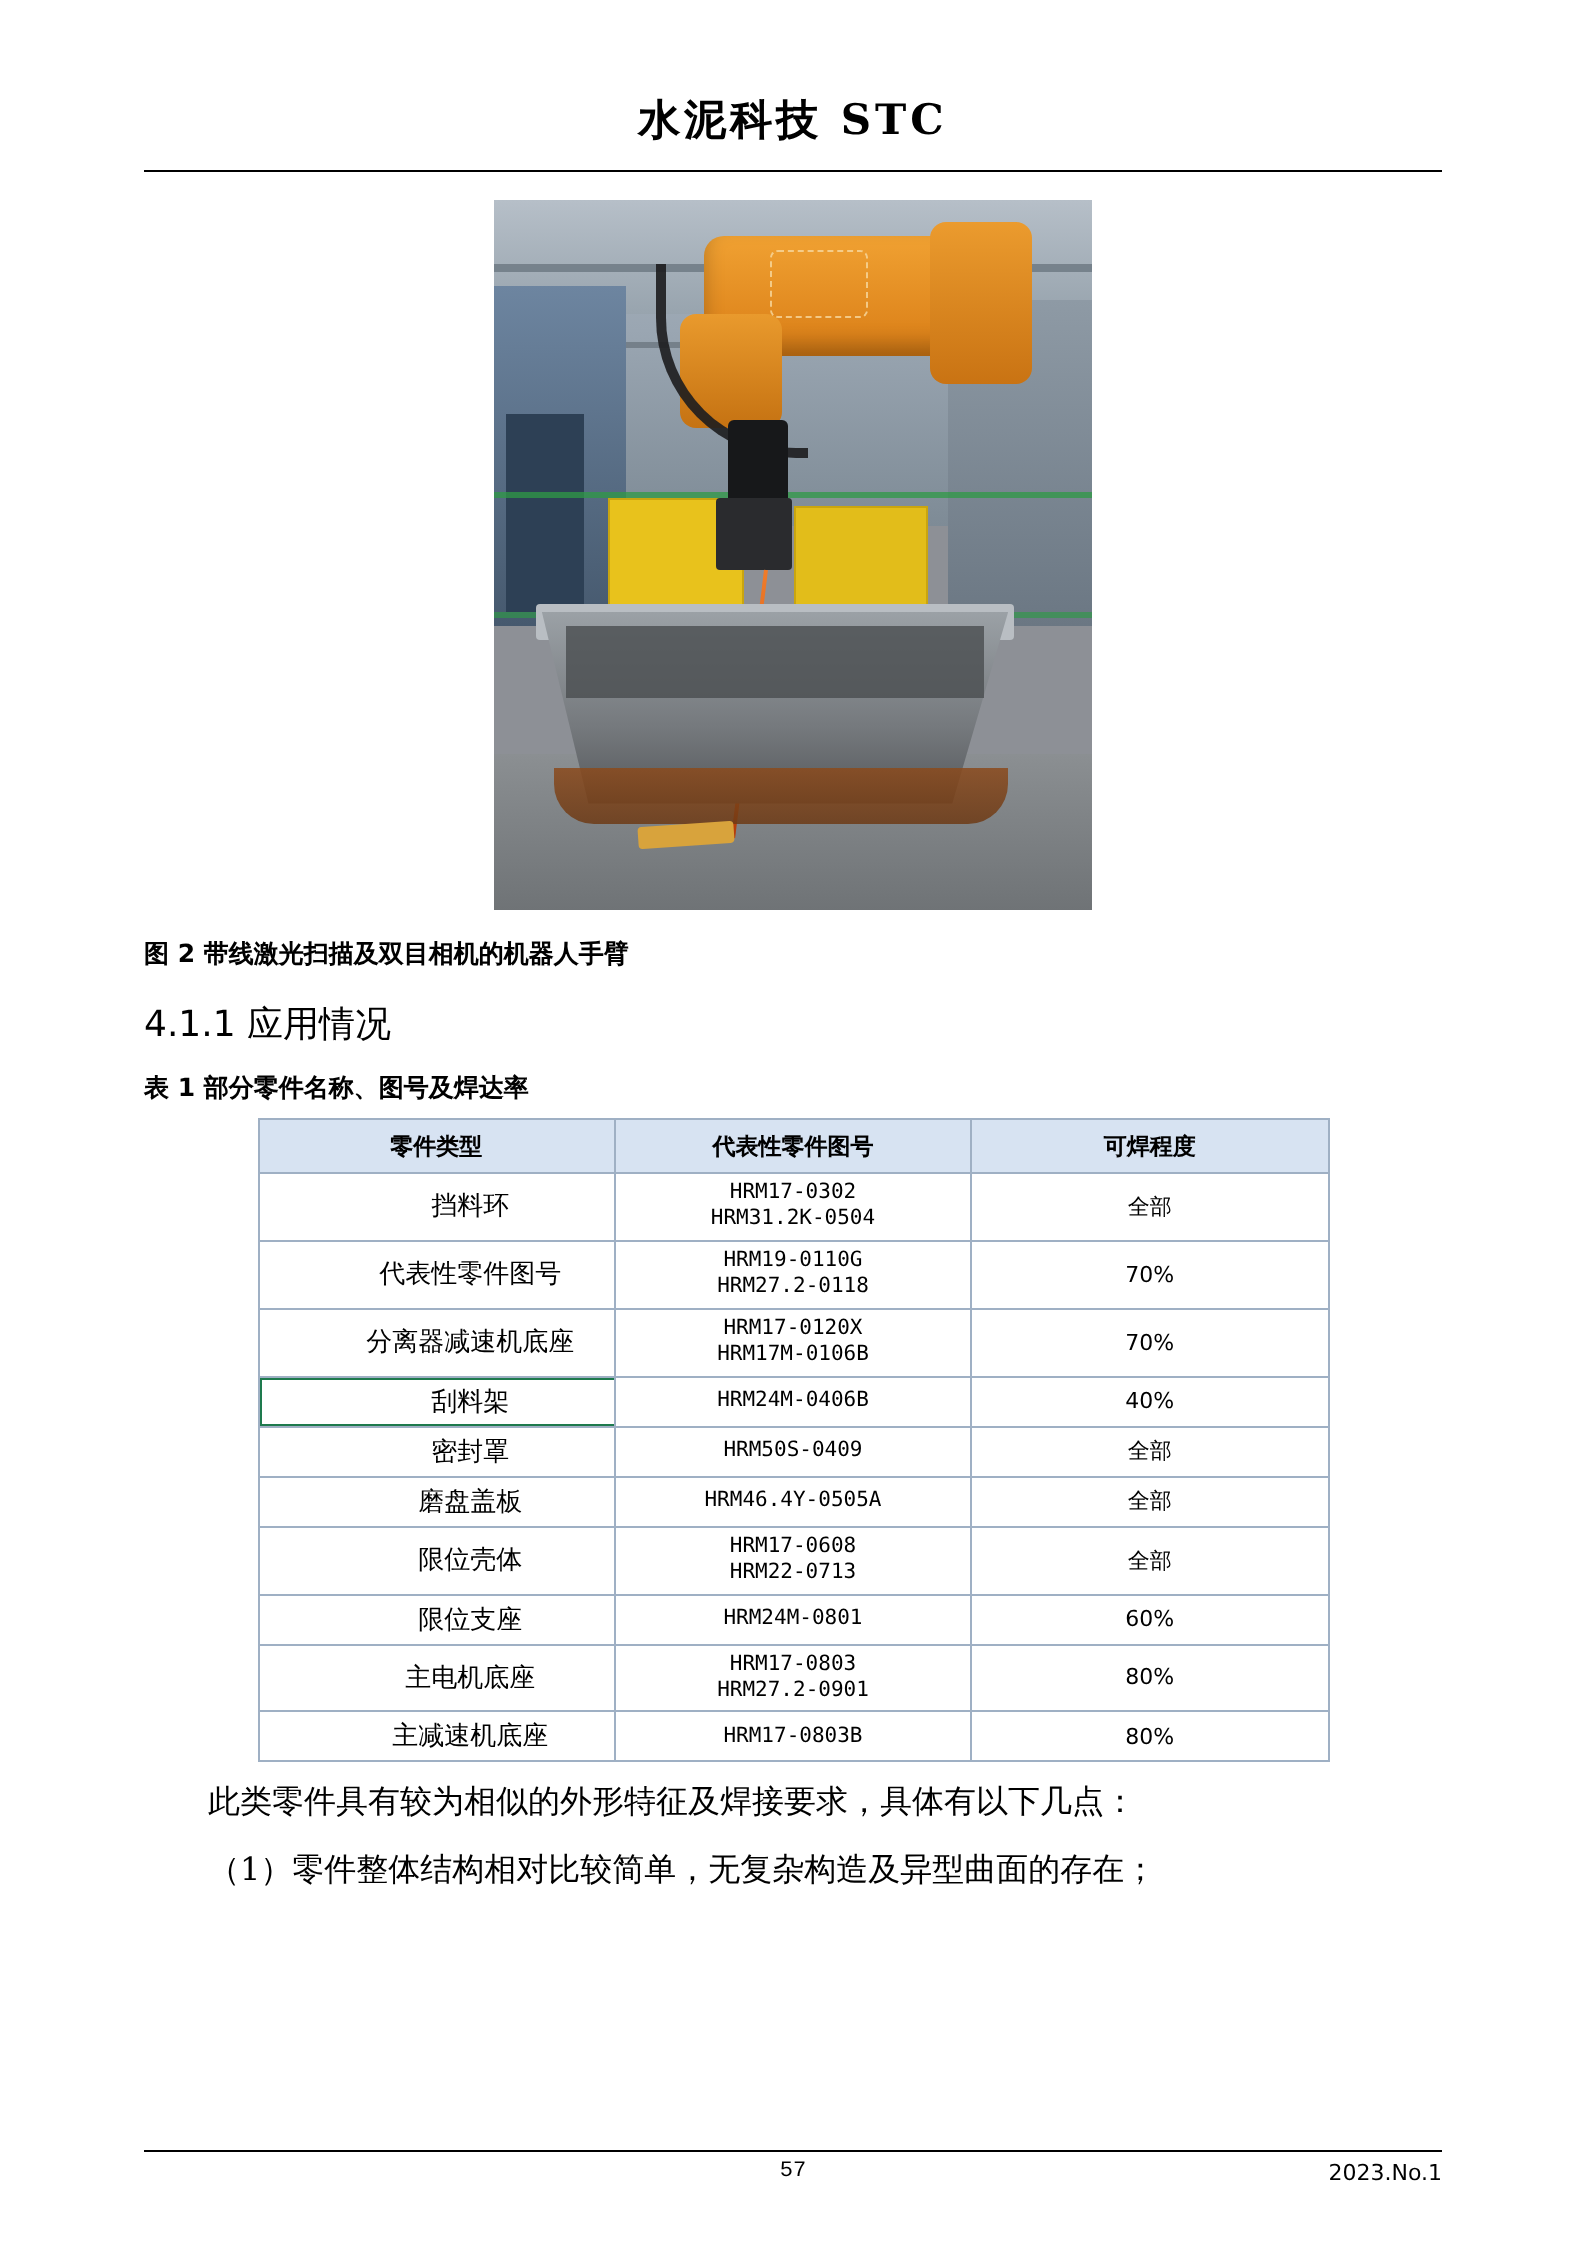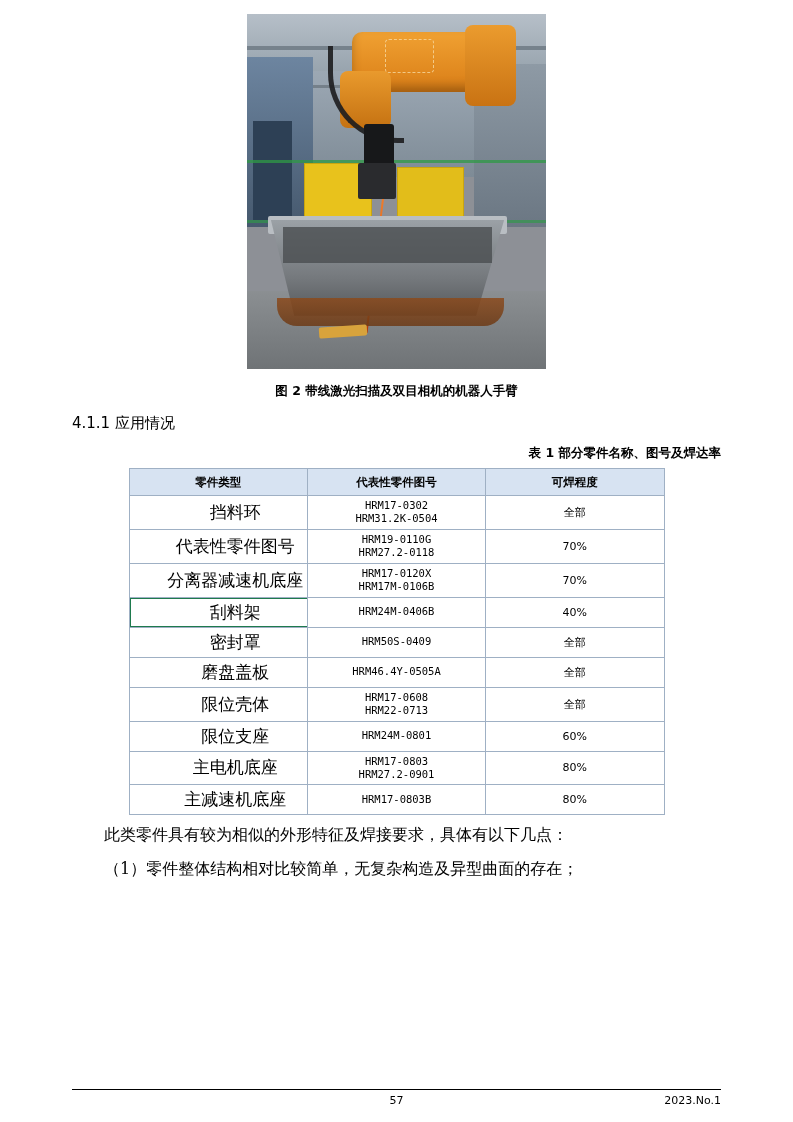--- a/index.html
+++ b/index.html
@@ -152,43 +152,42 @@
     position: absolute; left: 10%; top: 80%; width: 76%; height: 8%;
     background: linear-gradient(180deg,#8b4a1c,#6d3a15); opacity: .85;
     border-radius: 0 0 20px 20px;
   }
   .ph-tool {
     position: absolute; left: 24%; top: 88%; width: 16%; height: 3%;
     background: #d8a33c; border-radius: 2px; transform: rotate(-4deg);
   }
   .figure-caption {
     margin-top: 14px;
-    text-align: center;
     font-family: "DejaVu Sans", sans-serif;
     font-size: 12.5px;
     font-weight: bold;
   }
   
   .section-heading {
     margin-top: 14px;
     font-family: "DejaVu Sans", sans-serif;
-    font-size: 15px;
+    font-size: 18px;
     font-weight: normal;
   }
   p.body {
     margin: 6px 0 0 0;
     font-size: 16px;
     line-height: 1.72;
     text-indent: 2em;
     text-align: justify;
     font-family: "DejaVu Serif", serif;
   }
   .table-caption {
     margin-top: 12px;
-    text-align: right;
+    text-align: left;
     font-family: "DejaVu Sans", sans-serif;
     font-size: 12.5px;
     font-weight: bold;
   }
   
   table.parts {
     margin: 6px auto 0 auto;
     border-collapse: collapse;
     width: 536px;
     font-family: "DejaVu Sans", sans-serif;
@@ -200,21 +199,21 @@
     vertical-align: middle;
     padding: 3px 2px;
   }
   table.parts thead th {
     background: #d7e3f2;
     font-size: 11.5px;
     font-weight: bold;
     height: 20px;
   }
   table.parts td.name {
-    font-size: 17px;
+    font-size: 13px;
     width: 198px;
     padding-left: 36px;
   }
   table.parts td.code {
     font-family: "DejaVu Sans Mono", monospace;
     font-size: 10.5px;
     width: 206px;
     line-height: 1.28;
     white-space: pre-line;
   }
@@ -239,32 +238,37 @@
   .footer-row {
     position: relative;
     height: 16px;
     font-family: "DejaVu Sans", sans-serif;
     font-size: 11px;
   }
   .footer-page {
     position: absolute;
     left: 0; right: 0;
     text-align: center;
+    font-family: Liberation Mono, monospace;
   }
   .footer-issue {
     position: absolute;
     right: 0;
     top: 0;
   }
 </style>
 </head>
 <body>
 
 <div class="page">
 
+  <div class="header">
+    <div class="header-title">水泥科技  STC</div>
+    <div class="header-rule"></div>
+  </div>
 
   <div class="figure-wrap">
     <div class="photo">
       <div class="ph-sky"></div>
       <div class="ph-ceiling"></div>
       <div class="ph-beam" style="left:0;top:9%;width:100%;height:4px;"></div>
       <div class="ph-beam" style="left:0;top:20%;width:100%;height:3px;"></div>
       <div class="ph-wallL"></div>
       <div class="ph-wallR"></div>
       <div class="ph-door"></div>

